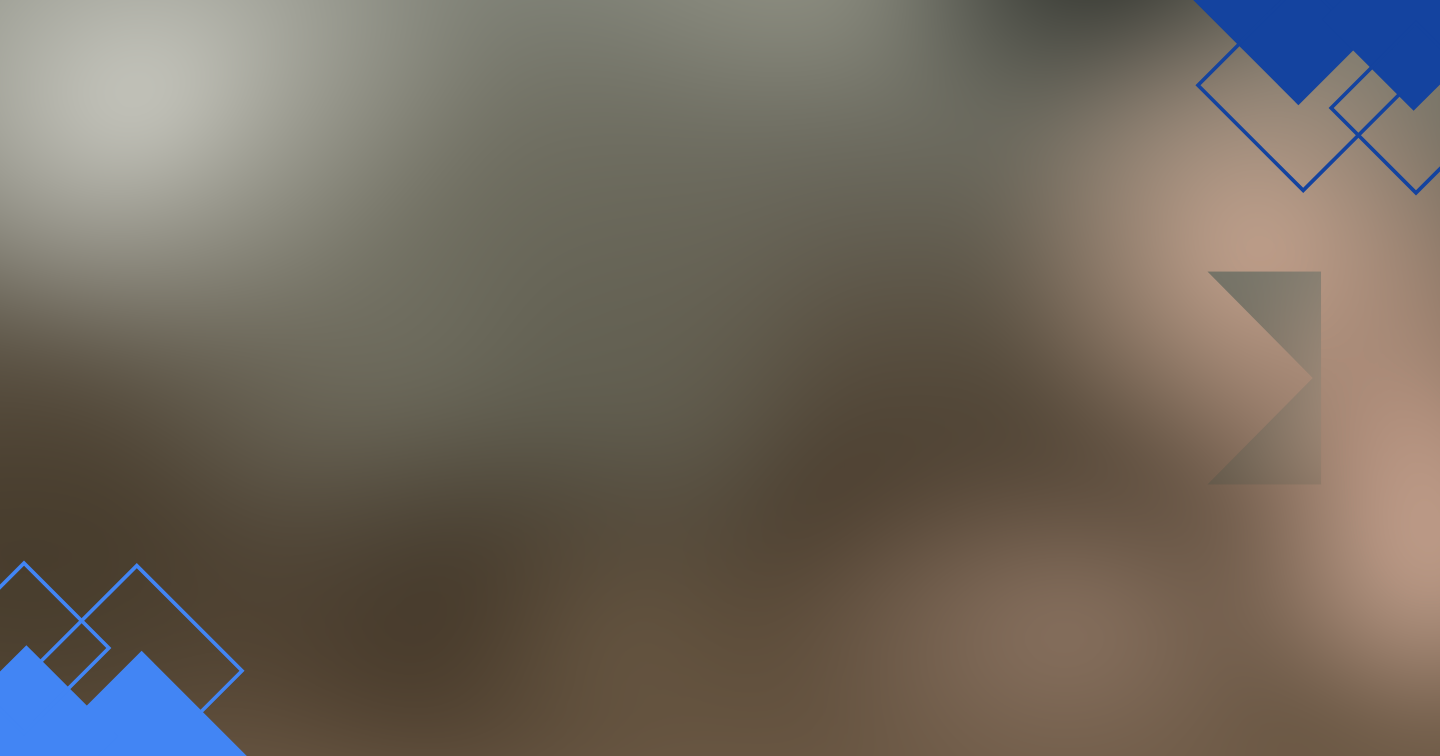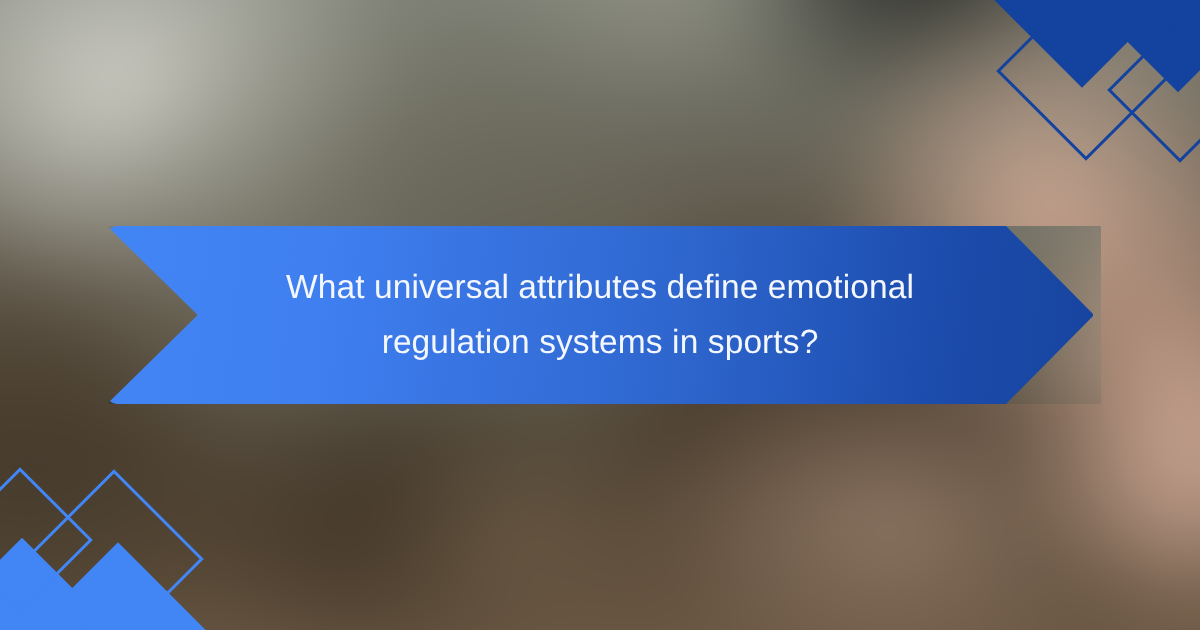--- a/index.html
+++ b/index.html
@@ -133,26 +133,20 @@
       <rect x="56" y="568" width="124" height="124" transform="rotate(45 118 630)" fill="#4285F4"></rect>
 
       <rect x="52" y="497" width="124" height="124" transform="rotate(45 114 559)" fill="none" stroke="#4285F4" stroke-width="3"></rect>
 
       <rect x="-32" y="560" width="108" height="108" transform="rotate(45 22 614)" fill="#4285F4"></rect>
 
       <rect x="-30" y="490" width="100" height="100" transform="rotate(45 20 540)" fill="none" stroke="#4285F4" stroke-width="3"></rect>
     </g>
   </svg>
 
-  <div class="ribbon">
-    <div class="ribbon-text">
-      <span>What universal attributes define emotional</span>
-      <span>regulation systems in sports?</span>
-    </div>
-  </div>
 
   <svg class="ribbon-mask-r" width="95" height="178" viewBox="0 0 95 178">
     <defs>
       <clipPath id="notchclip">
         <path d="M0,0 L95,0 L95,178 L0,178 L88,89 Z"></path>
       </clipPath>
     </defs>
     <foreignObject x="0" y="0" width="95" height="178" clip-path="url(#notchclip)">
       <div xmlns="http://www.w3.org/1999/xhtml" style="width:95px;height:178px;overflow:hidden;position:relative;">
         <div style="position:absolute;left:-899px;top:-156px;width:1340px;height:770px;filter:blur(34px);">

